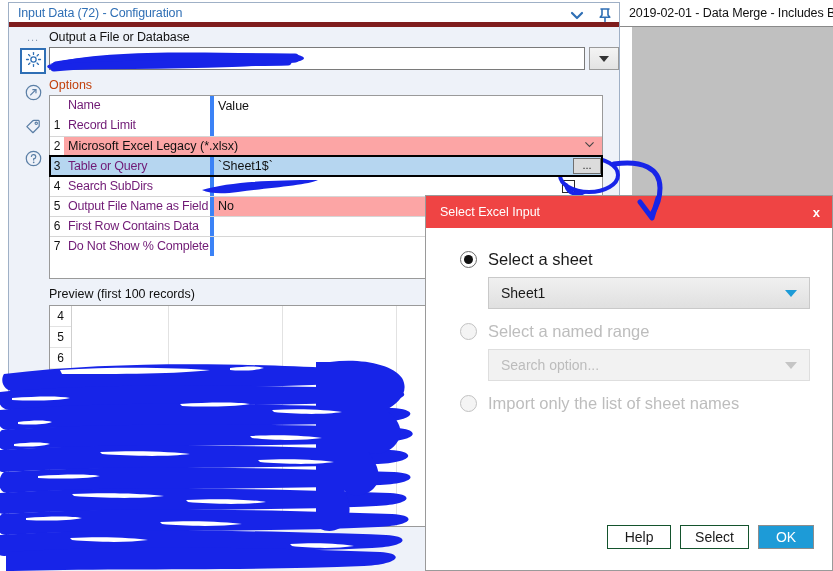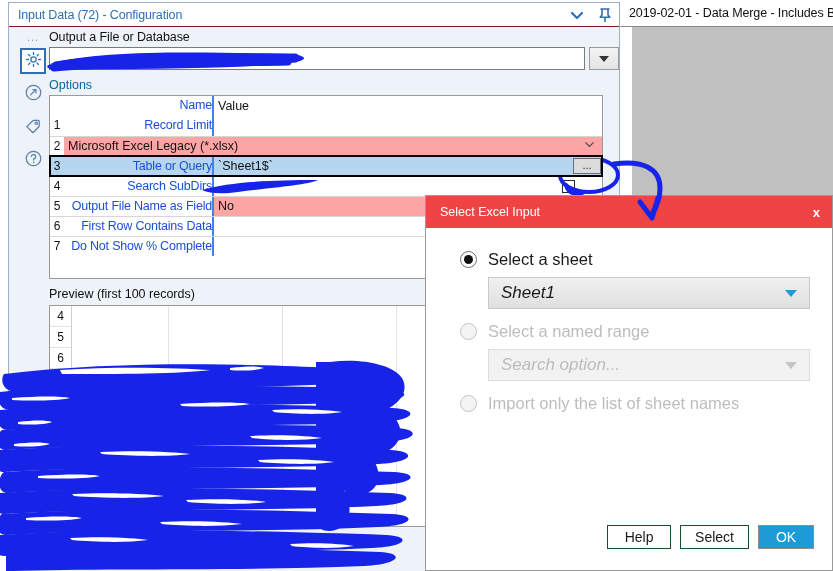--- a/index.html
+++ b/index.html
@@ -38,21 +38,21 @@
     position: absolute; left: 8px; top: 2px;
     width: 612px; height: 569px;
     background: #eef2f9;
     border: 1px solid #9fb0c6;
     border-bottom: none;
   }
   .config-titlebar {
     position: relative;
     height: 24px;
     background: #ffffff;
-    border-bottom: 1px solid #7f1d1d;
+    border-bottom: 5px solid #7f1d1d;
     display: flex; align-items: center;
   }
   .config-title {
     padding-left: 9px;
     font-size: 12.5px;
     color: #2f6fb5;
     letter-spacing: -0.15px;
   }
   .titlebar-icons {
     position: absolute; right: 6px; top: 0; height: 24px;
@@ -97,40 +97,40 @@
     margin-left: 4px;
     background: linear-gradient(#f4f4f4,#e3e3e3);
     border: 1px solid #9a9a9a;
     display: flex; align-items: center; justify-content: center;
   }
   .caret-down {
     width:0;height:0;border-left:5px solid transparent;border-right:5px solid transparent;
     border-top:6px solid #333;
   }
 
-  .options-label { font-size: 12.5px; color: #0369a1; margin: 8px 0 3px 0; }
+  .options-label { font-size: 12.5px; color: #c2410c; margin: 8px 0 3px 0; }
 
   
   .opt-grid {
     width: 554px;
     background: #ffffff;
     border: 1px solid #9a9a9a;
     position: relative;
   }
   .opt-row { display: flex; height: 20px; align-items: stretch; font-size: 12.5px; }
   .opt-row.header { height: 20px; }
   .opt-num {
     width: 14px; text-align: center; line-height: 19px;
     color: #111; font-size: 12px;
   }
   .opt-name {
     width: 150px; line-height: 19px;
-    border-right: 2px solid #3b82f6;
+    border-right: 4px solid #3b82f6;
     padding-left: 4px;
-    color: #1d4ed8; letter-spacing: -0.2px; text-align: right;
+    color: #701a75; letter-spacing: -0.2px;
   }
   .opt-val {
     flex: 1 1 auto; line-height: 19px; padding-left: 4px;
     color: #111; position: relative;
     display: flex; align-items: center;
   }
   .opt-row.sep { border-top: 1px solid #d6d6d6; }
   .opt-row.grayval .opt-val { background: #fca5a5; }
   .opt-row.selected {
     background: #b6d6f0;
@@ -206,21 +206,21 @@
 
   .dlg-select {
     margin: 2px 0 13px 28px;
     height: 32px; width: 322px;
     background: linear-gradient(#f0f0f0,#e0e0e0);
     border: 1px solid #c9c9c9;
     display:flex; align-items:center; padding: 0 12px;
     justify-content: space-between;
   }
   .dlg-select.disabled { background:#f2f2f2; border-color:#dedede; }
-  .dlg-select-text { font-size: 17px; color:#1a1a1a;font-style:italic; }
+  .dlg-select-text { font-size: 14px; color:#1a1a1a; }
   .dlg-select.disabled .dlg-select-text { color:#bcbcbc; }
   .sel-caret {
     width:0;height:0;border-left:6px solid transparent;border-right:6px solid transparent;
     border-top:7px solid #1d9bd7;
   }
   .sel-caret.disabled { border-top-color:#c5c5c5; }
 
   .dlg-footer {
     position:absolute; right: 18px; bottom: 21px;
     display:flex; gap: 9px;

